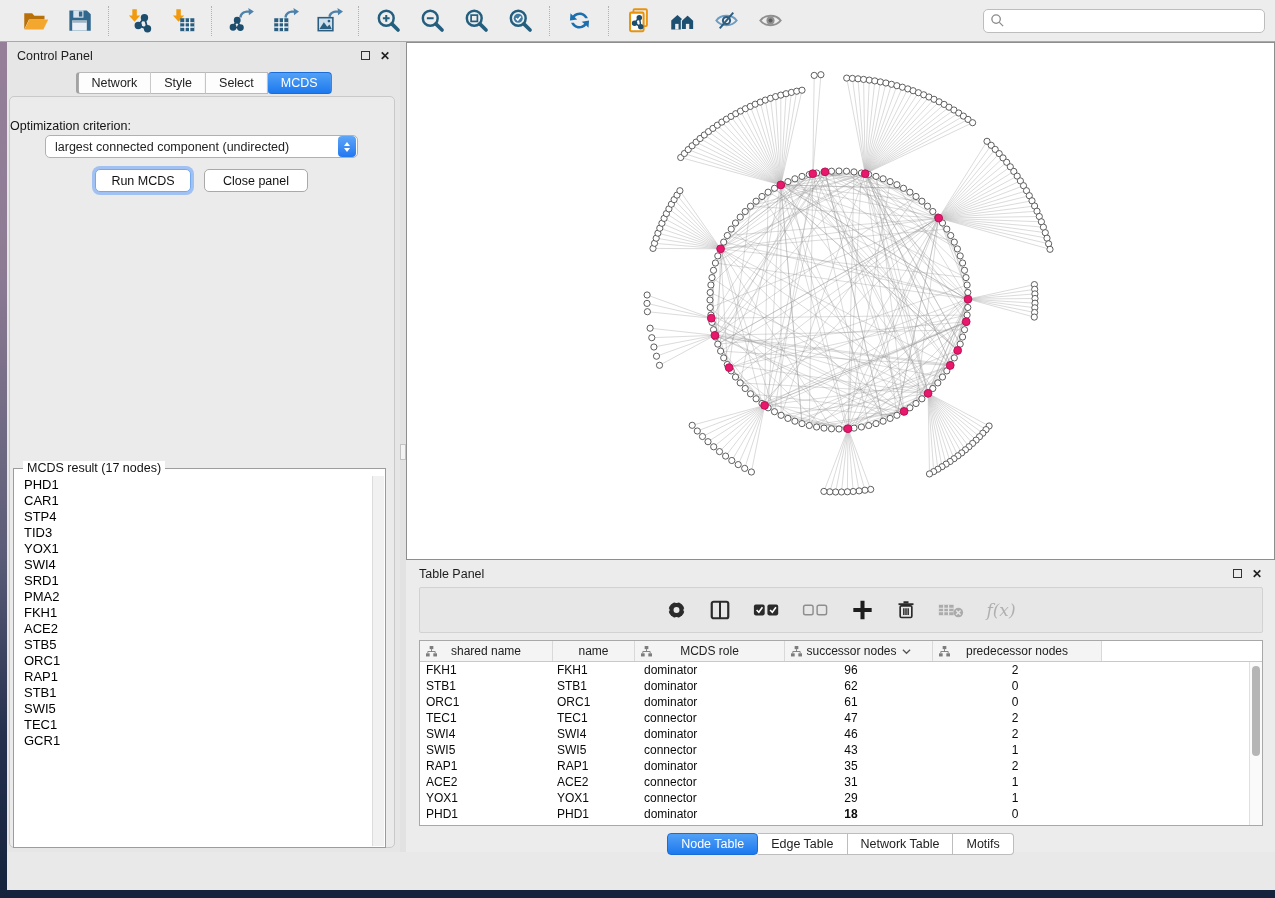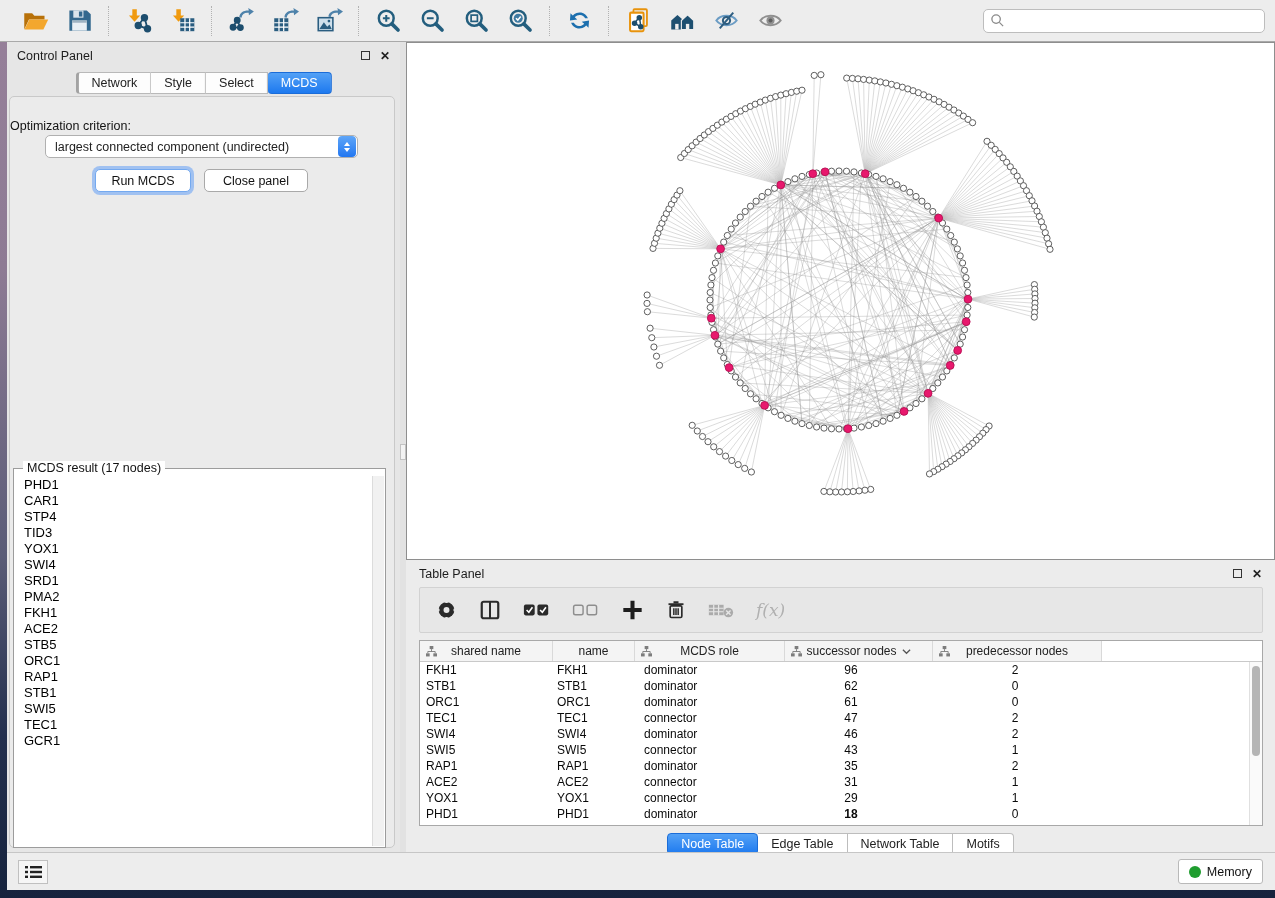--- a/index.html
+++ b/index.html
@@ -60,21 +60,21 @@
     display:flex; align-items:center; position:relative; }
   .traffic { width:12px; height:12px; border-radius:50%; margin-left:8px; }
   .t-red { background:#ff5f57; border:.5px solid #e0443e; margin-left:10px; }
   .t-yellow { background:#febc2e; border:.5px solid #d89c22; }
   .t-green { background:#28c840; border:.5px solid #1da72f; }
   #net-title { position:absolute; left:0; right:0; text-align:center; font-size:12.5px; color:#1f1f1f; }
   #net-canvas { width:867px; height:495px; display:block; }
   
   #table-panel { position:absolute; left:399px; top:518px; width:869px; height:292px; background:#ececec; }
   #tp-toolbar { position:absolute; left:13px; right:12px; top:27px; height:46px; background:#e7e7e7;
-    border:1px solid #d2d2d2; border-radius:2px; display:flex; align-items:center; gap:22px; padding:0 16px; }
+    border:1px solid #d2d2d2; border-radius:2px; display:flex; align-items:center; gap:22px; padding:0 16px;justify-content:center; }
   .tpico { display:flex; align-items:center; justify-content:center; }
   .tpico svg { height:22px; }
   .fx-label { font:italic 17px "DejaVu Serif", serif; color:#b0b0b0; }
   #node-table { position:absolute; left:13px; right:12px; top:80px; bottom:26px; background:#fff; border:1px solid #a8a8a8; }
   #nt-header { display:flex; height:21px; background:#f4f4f4; border-bottom:1px solid #c9c9c9; }
   .th { display:flex; align-items:center; justify-content:center; gap:5px; border-right:1px solid #d9d9d9;
     font-size:12px; color:#222; position:relative; }
   .th .tree-ico { position:absolute; left:6px; }
   .tbody-row { display:flex; height:16px; align-items:center; }
   .td { font-size:12px; color:#0a0a0a; overflow:hidden; white-space:nowrap; }
@@ -1159,31 +1159,13 @@
     </div>
 
     <div id="tp-tabs">
       <div class="tp-tab active">Node Table</div>
       <div class="tp-tab">Edge Table</div>
       <div class="tp-tab">Network Table</div>
       <div class="tp-tab">Motifs</div>
     </div>
   </div>
 
-  <div id="status-bar">
-    <div id="list-btn">
-      <svg width="17" height="14" viewBox="0 0 17 14">
-          <g fill="#222">
-            <rect x="0" y="1" width="3" height="2.4"></rect>
-            <rect x="5" y="1" width="12" height="2.4"></rect>
-            <rect x="0" y="5.8" width="3" height="2.4"></rect>
-            <rect x="5" y="5.8" width="12" height="2.4"></rect>
-            <rect x="0" y="10.6" width="3" height="2.4"></rect>
-            <rect x="5" y="10.6" width="12" height="2.4"></rect>
-          </g>
-        </svg>
-    </div>
-    <div id="memory-btn">
-      <span id="memory-dot"></span>
-      <span>Memory</span>
-    </div>
-  </div>
 </div>
 
 </body></html>

